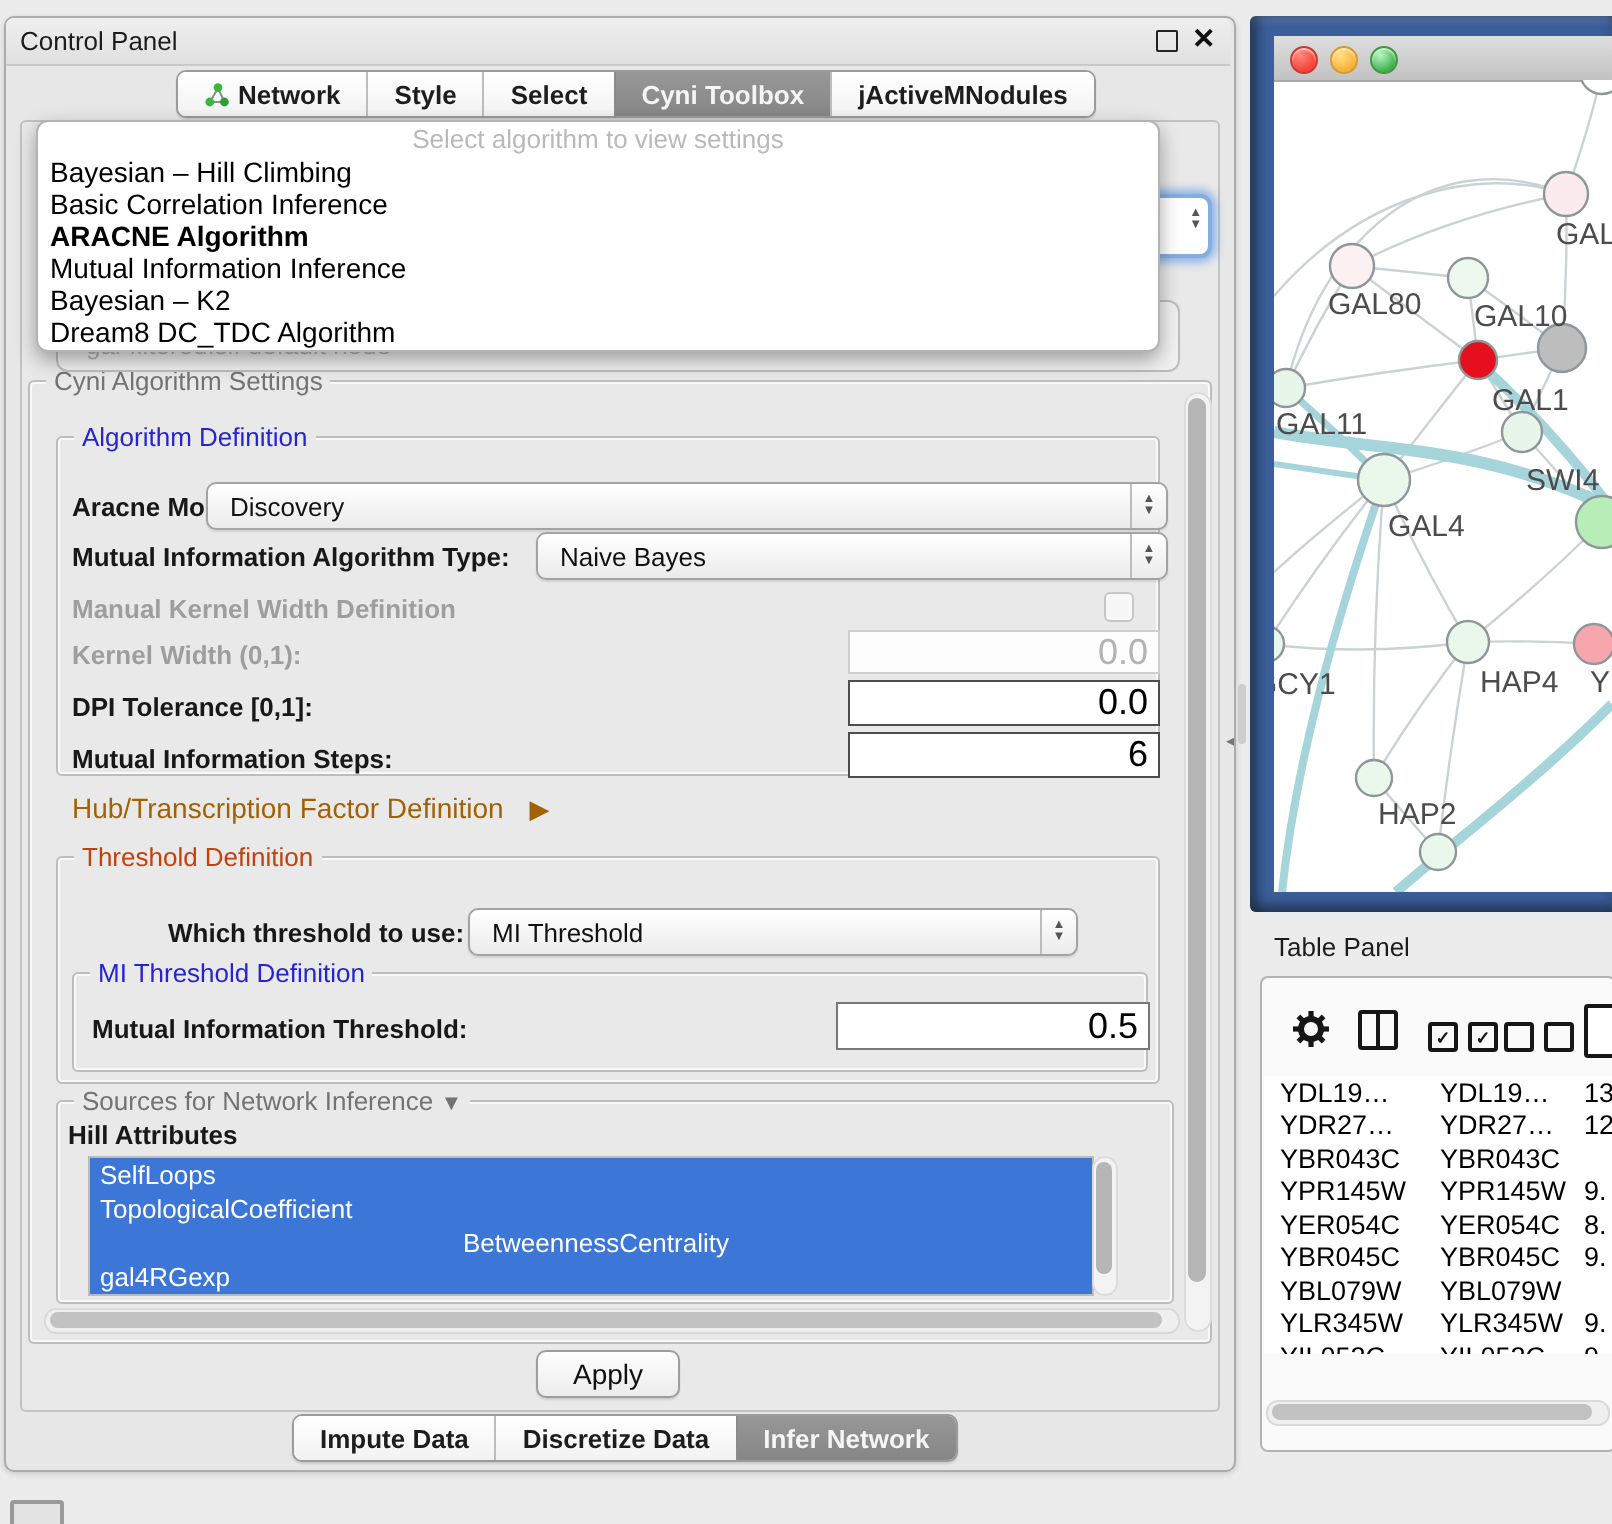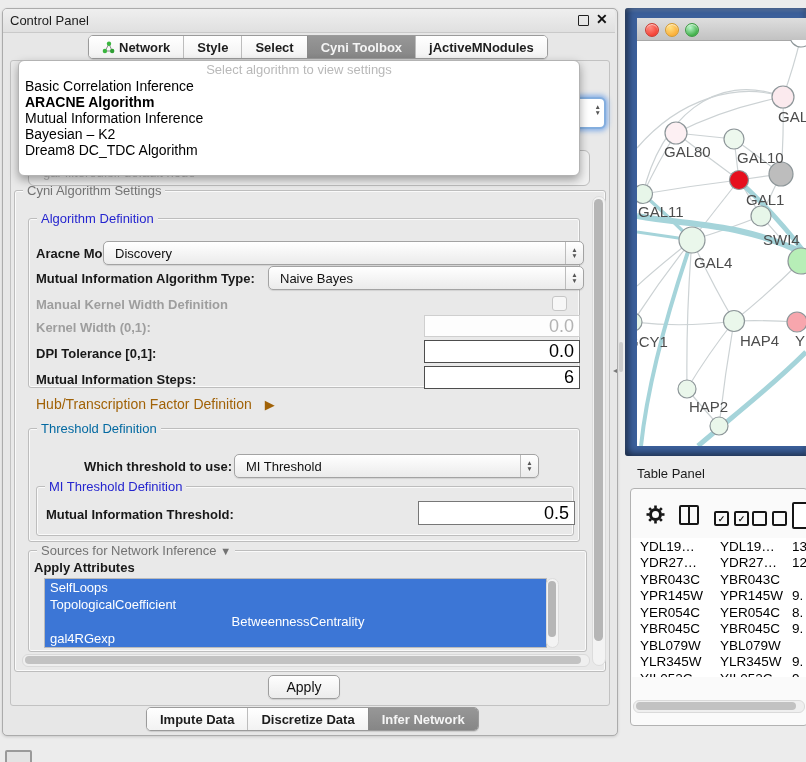--- a/index.html
+++ b/index.html
@@ -26,21 +26,21 @@
   .pop-item{height:16px;line-height:16px;padding-left:6px;font-size:14px;color:#000;}
   .pop-item.bold{font-weight:700;}
   
   .bg-combo-blue{left:556px;top:97px;width:46px;height:28px;background:#fff;border:2px solid #84aede;border-radius:6px;box-shadow:0 0 5px 2px rgba(110,160,230,.8);z-index:2;}
   .bg-combo2{left:28px;top:150px;width:560px;height:34px;border:1px solid #bdbdbd;border-radius:6px;background:#f1f1f1;z-index:2;}
   .bg-combo2-text{left:14px;top:14px;font-size:13px;color:#b7b7b7;}
   
   .gbox{border:1px solid #bdbdbd;border-radius:3px;box-shadow:inset 0 0 0 1px rgba(255,255,255,.75);}
   .gtitle{position:absolute;top:-8px;left:8px;background:#e9e9e9;padding:0 4px;font-size:13px;color:#737373;white-space:nowrap;}
   .gtitle.blue{color:#2525cf;}
-  .gtitle.green{color:#0369a1;}
+  .gtitle.green{color:#c2410c;}
   .lbl{font-size:13px;font-weight:700;color:#181818;white-space:nowrap;}
   .lbl.dis{color:#9e9e9e;}
   .combo{background:linear-gradient(#ffffff,#ebebeb);border:1px solid #a3a3a3;border-radius:5px;display:flex;align-items:center;font-size:13px;color:#111;padding-left:11px;box-shadow:0 1px 1px rgba(0,0,0,.1);}
   .combo .arrows{position:absolute;right:0;top:0;bottom:0;width:17px;border-left:1px solid #bcbcbc;display:flex;flex-direction:column;align-items:center;justify-content:center;color:#555;font-size:6.5px;line-height:6px;}
   .tfield{background:#fff;border:1px solid #a8a8a8;font-size:18px;color:#000;display:flex;align-items:center;justify-content:flex-end;padding:0 5px;}
   .tfield.dark{border:1.5px solid #4d4d4d;}
   .tfield.dis{color:#b3b3b3;border-color:#cfcfcf;background:#fdfdfd;}
   .chk{width:13px;height:13px;border:1px solid #c6c6c6;border-radius:3px;background:#f7f7f7;}
   .vscroll{background:#f3f3f3;border:1px solid #dcdcdc;border-radius:7px;}
   .vthumb{position:absolute;left:1px;width:9px;background:#b6b6b6;border-radius:5px;}
@@ -109,20 +109,21 @@
   <div class="abs bg-combo-blue">
     <div class="arrows abs" style="right:3px;top:5px;color:#555;font-size:6.5px;line-height:6px;">▲<br>▼</div>
   </div>
   <div class="abs bg-combo2">
     <div class="abs bg-combo2-text">gal-filtered.sif default node</div>
   </div>
 
   <div class="abs popup">
     <div class="pop-hint">Select algorithm to view settings</div>
     <div>
+        <div class="pop-item">Bayesian – Hill Climbing</div>
         <div class="pop-item">Basic Correlation Inference</div>
         <div class="pop-item bold">ARACNE Algorithm</div>
         <div class="pop-item">Mutual Information Inference</div>
         <div class="pop-item">Bayesian – K2</div>
         <div class="pop-item">Dream8 DC_TDC Algorithm</div>
       </div>
   </div>
 
   <div class="abs gbox" style="left:14px;top:190px;width:590px;height:480px;">
     <span class="gtitle">Cyni Algorithm Settings</span>
@@ -178,21 +179,21 @@
   </div>
   <div class="abs lbl" style="left:46px;top:507px;">Mutual Information Threshold:</div>
   <div class="abs tfield" style="left:418px;top:501px;width:145px;height:22px;border-color:#777;">0.5</div>
 
   <div class="abs gbox" style="left:28px;top:550px;width:557px;height:100px;">
     <span class="gtitle">
       <span>Sources for Network Inference</span>
       <span style="font-size:11px;">▼</span>
     </span>
   </div>
-  <div class="abs lbl" style="left:34px;top:560px;">Apply Attributes</div>
+  <div class="abs lbl" style="left:34px;top:560px;">Hill Attributes</div>
   <div class="abs attr-list">
       <div class="attr-item" style="background: rgb(60, 118, 214);">SelfLoops</div>
       <div class="attr-item" style="background: rgb(60, 118, 214);">TopologicalCoefficient</div>
       <div class="attr-item" style="background: rgb(60, 118, 214); text-align: center;">BetweennessCentrality</div>
       <div class="attr-item" style="background: rgb(60, 118, 214);">gal4RGexp</div>
     </div>
   <div class="abs vscroll" style="left:546px;top:578px;width:11px;height:68px;">
     <div class="vthumb" style="top:2px;height:56px;width:8px;"></div>
   </div>
 

